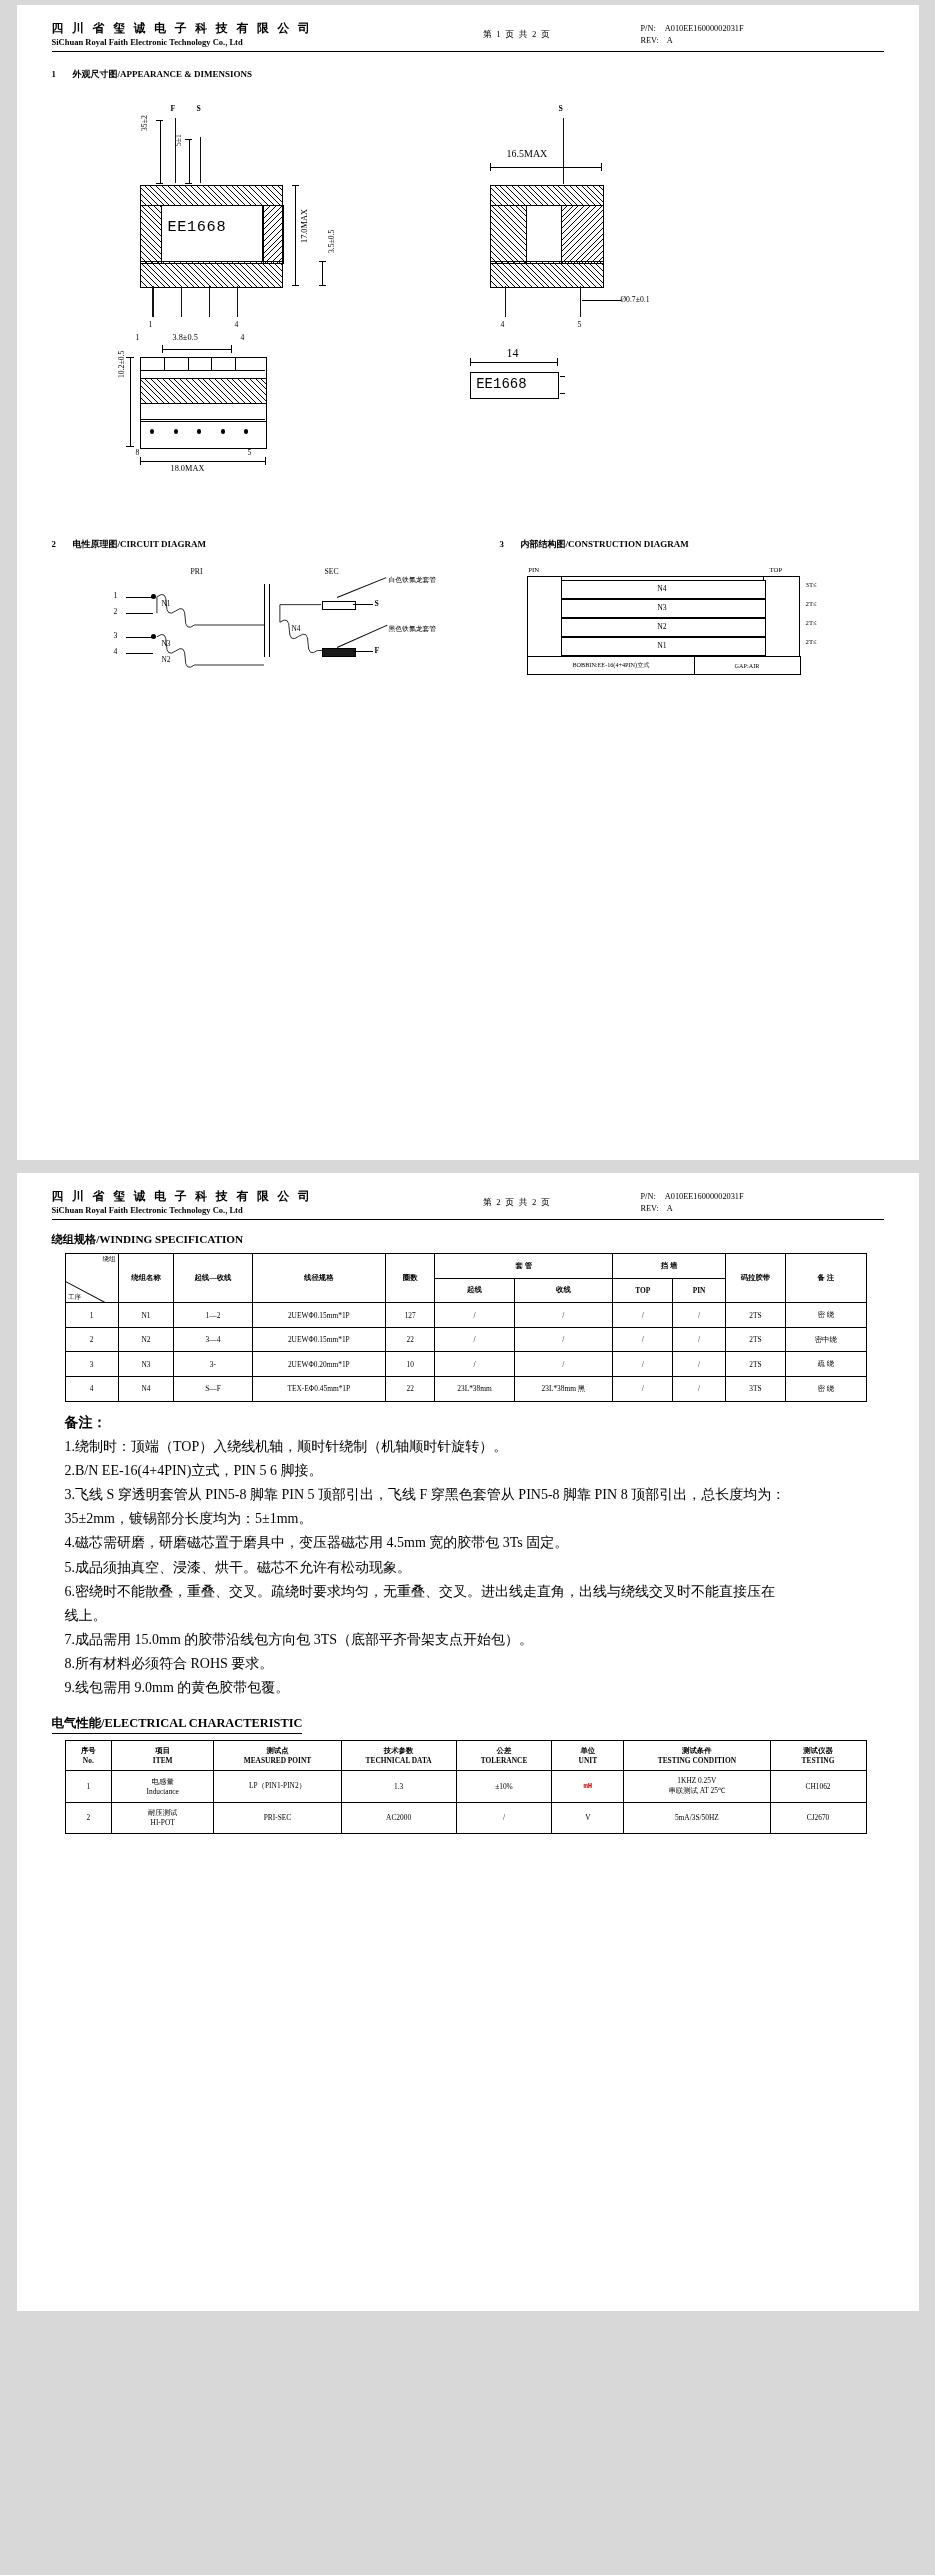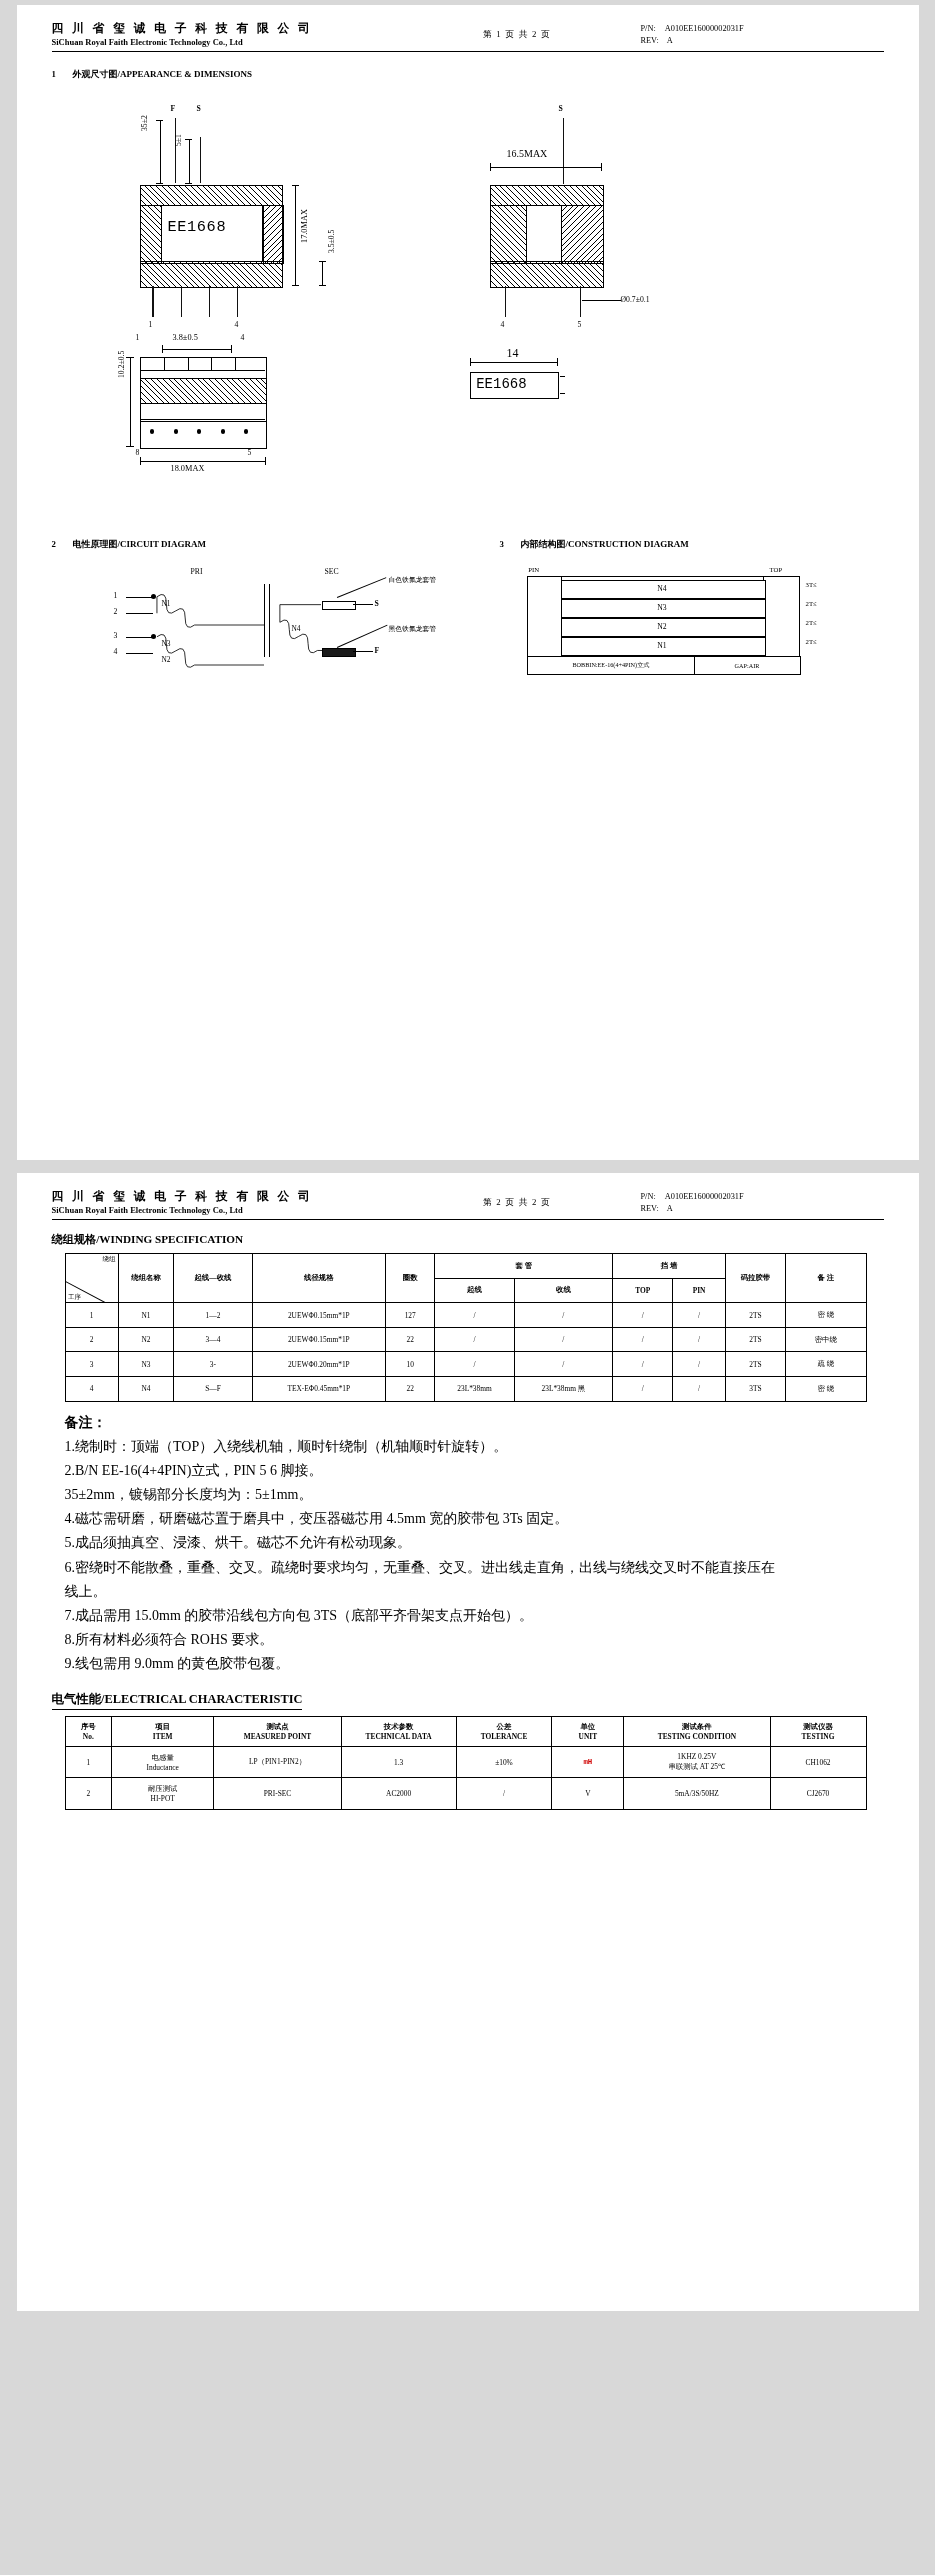--- a/index.html
+++ b/index.html
@@ -551,20 +551,21 @@
           <td>3TS</td>
           <td>密 绕</td>
         </tr>
       </tbody>
     </table>
 
     <div class="notes">
       <div class="notes-head">备注：</div>
       <div>1.绕制时：顶端（TOP）入绕线机轴，顺时针绕制（机轴顺时针旋转）。</div>
       <div>2.B/N EE-16(4+4PIN)立式，PIN 5 6 脚接。</div>
+      <div>3.飞线 S 穿透明套管从 PIN5-8 脚靠 PIN 5 顶部引出，飞线 F 穿黑色套管从 PIN5-8 脚靠 PIN 8 顶部引出，总长度均为：</div>
       <div>35±2mm，镀锡部分长度均为：5±1mm。</div>
       <div>4.磁芯需研磨，研磨磁芯置于磨具中，变压器磁芯用 4.5mm 宽的胶带包 3Ts 固定。</div>
       <div>5.成品须抽真空、浸漆、烘干。磁芯不允许有松动现象。</div>
       <div>6.密绕时不能散叠，重叠、交叉。疏绕时要求均匀，无重叠、交叉。进出线走直角，出线与绕线交叉时不能直接压在</div>
       <div>线上。</div>
       <div>7.成品需用 15.0mm 的胶带沿线包方向包 3TS（底部平齐骨架支点开始包）。</div>
       <div>8.所有材料必须符合 ROHS 要求。</div>
       <div>9.线包需用 9.0mm 的黄色胶带包覆。</div>
     </div>
 

